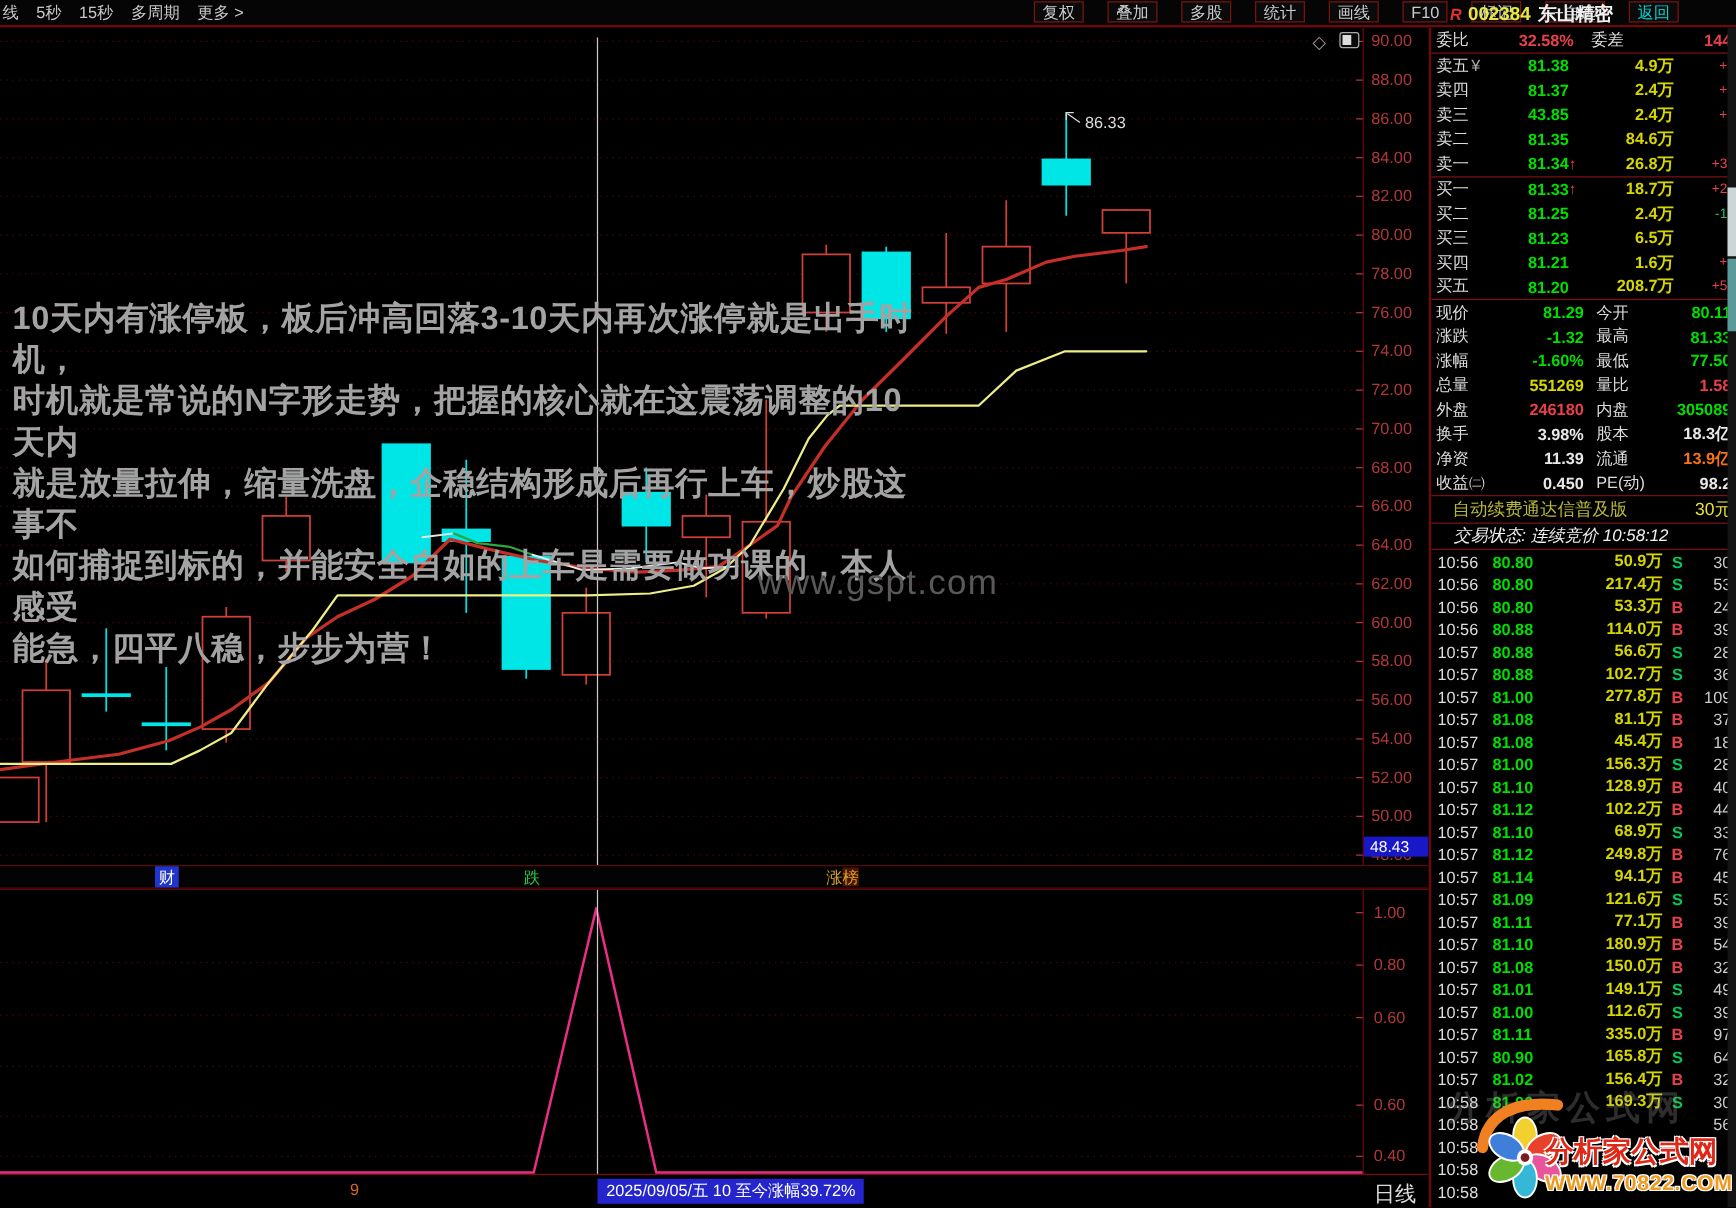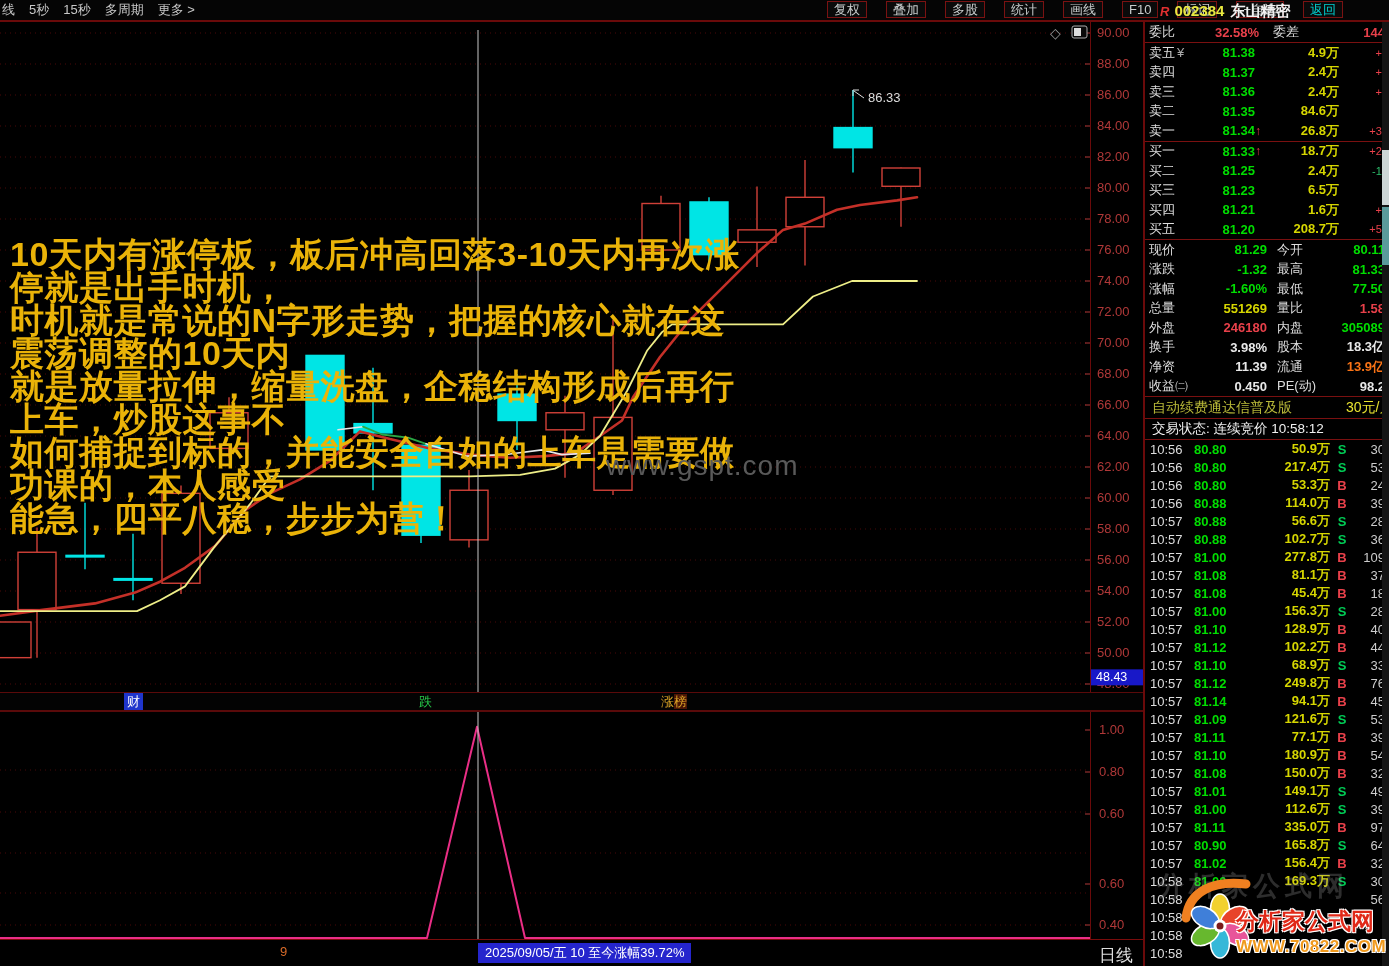--- a/index.html
+++ b/index.html
@@ -23,22 +23,22 @@
   
   #main-chart-svg{position:absolute;left:0;top:22px;}
   #lower-chart-svg{position:absolute;left:0;top:711px;}
   #panel-row{position:absolute;left:0;top:692px;width:1143px;height:17px;background:#030303;
              border-top:1px solid #5a0a0a;border-bottom:1px solid #5a0a0a;font-size:13px;}
   #lbl-cai{position:absolute;left:124px;top:0;background:#1f35cc;color:#fff;padding:0 3px;line-height:17px;}
   #lbl-die{position:absolute;left:419px;top:0;color:#27cc4a;line-height:17px;}
   #lbl-zhang{position:absolute;left:661px;top:0;color:#d9a326;line-height:17px;}
   #lbl-bang{background:#4a1505;color:#d9a326;}
 
-  #annotation{position:absolute;left:10px;top:238px;width:730px;font-size:34px;line-height:33px;
-              color:#eab308;font-weight:600;letter-spacing:0.5px;pointer-events:none;}
+  #annotation{position:absolute;left:10px;top:238px;width:730px;font-size:26px;line-height:33px;
+              color:#a3a3a3;font-weight:600;letter-spacing:0.5px;pointer-events:none;}
   #watermark{position:absolute;left:606px;top:450px;font-size:28px;color:#595959;letter-spacing:1px;}
 
   
   #status-bar{position:absolute;left:0;top:940px;width:1143px;height:26px;background:#000;}
   #sb-count{position:absolute;left:280px;top:4px;color:#d86a28;font-size:13px;}
   #sb-date{position:absolute;left:478px;top:3px;background:#2525cd;color:#fff;font-size:13px;
            padding:1px 7px;white-space:nowrap;}
   #sb-period{position:absolute;left:1099px;top:4px;color:#ddd;font-size:17px;}
 
   
@@ -56,23 +56,23 @@
   .ob-price{width:60px;text-align:right;font-weight:700;color:#00dd00;}
   .ob-arrow{width:12px;color:#e8404a;font-weight:700;font-size:12px;}
   .ob-vol{width:72px;text-align:right;font-weight:700;color:#d6d600;}
   .ob-delta{flex:1;text-align:right;font-size:11px;padding-right:1px;}
   .q-row{display:flex;height:19.5px;align-items:center;font-size:13px;}
   .q-l{width:56px;padding-left:4px;color:#ddd;white-space:nowrap;}
   .q-v1{width:62px;text-align:right;font-weight:700;}
   .q-l2{width:50px;padding-left:10px;color:#ddd;white-space:nowrap;}
   .q-v2{flex:1;text-align:right;font-weight:700;padding-right:4px;}
   #notice-row{height:21px;display:flex;align-items:center;font-size:14px;white-space:nowrap;}
-  #notice-row .n1{color:#b8b838;padding-left:7px;}
+  #notice-row .n1{color:#b8b838;padding-left:17px;}
   #notice-row .n2{color:#e8e330;padding-left:6px;margin-left:48px;}
-  #trade-status{height:20px;display:flex;align-items:center;font-size:13.5px;color:#f0f0f0;padding-left:7px;}
+  #trade-status{height:20px;display:flex;align-items:center;font-size:13.5px;color:#f0f0f0;padding-left:18px;font-style:italic;}
   #ticks{overflow:hidden;}
   .t-row{display:flex;height:18px;align-items:center;font-size:13px;}
   .t-time{width:44px;padding-left:5px;color:#ddd;}
   .t-price{width:56px;text-align:left;font-weight:700;color:#00dd00;}
   .t-vol{width:80px;text-align:right;font-weight:700;color:#d6d600;}
   .t-side{width:24px;text-align:center;font-weight:700;}
   .t-count{flex:1;text-align:right;color:#ccc;padding-right:4px;}
 
   
   #panel-scrollbar{position:absolute;left:1382px;top:22px;width:7px;height:944px;background:#141414;}
@@ -300,21 +300,21 @@
       </div>
       <div class="ob-row">
         <span class="ob-label">卖四</span>
         <span class="ob-price">81.37</span>
         <span class="ob-arrow"></span>
         <span class="ob-vol">2.4万</span>
         <span class="ob-delta" style="color: rgb(232, 64, 74);">+3</span>
       </div>
       <div class="ob-row">
         <span class="ob-label">卖三</span>
-        <span class="ob-price">81.36</span>
+        <span class="ob-price">43.85</span>
         <span class="ob-arrow"></span>
         <span class="ob-vol">2.4万</span>
         <span class="ob-delta" style="color: rgb(232, 64, 74);">+3</span>
       </div>
       <div class="ob-row">
         <span class="ob-label">卖二</span>
         <span class="ob-price">81.35</span>
         <span class="ob-arrow"></span>
         <span class="ob-vol">84.6万</span>
         <span class="ob-delta" style="color: rgb(232, 64, 74);"></span>

